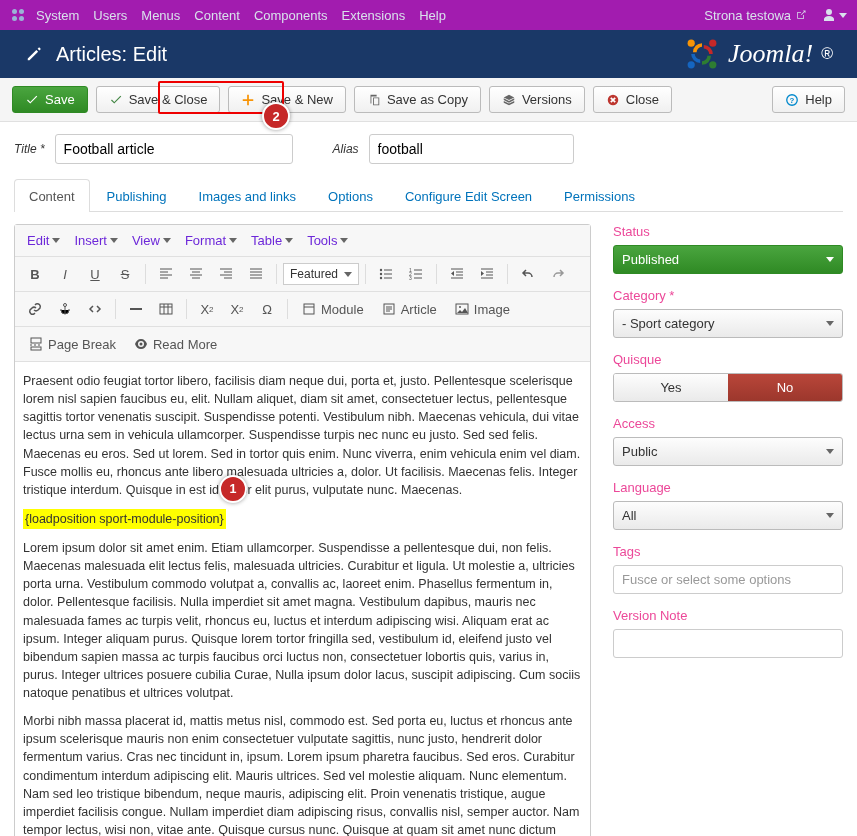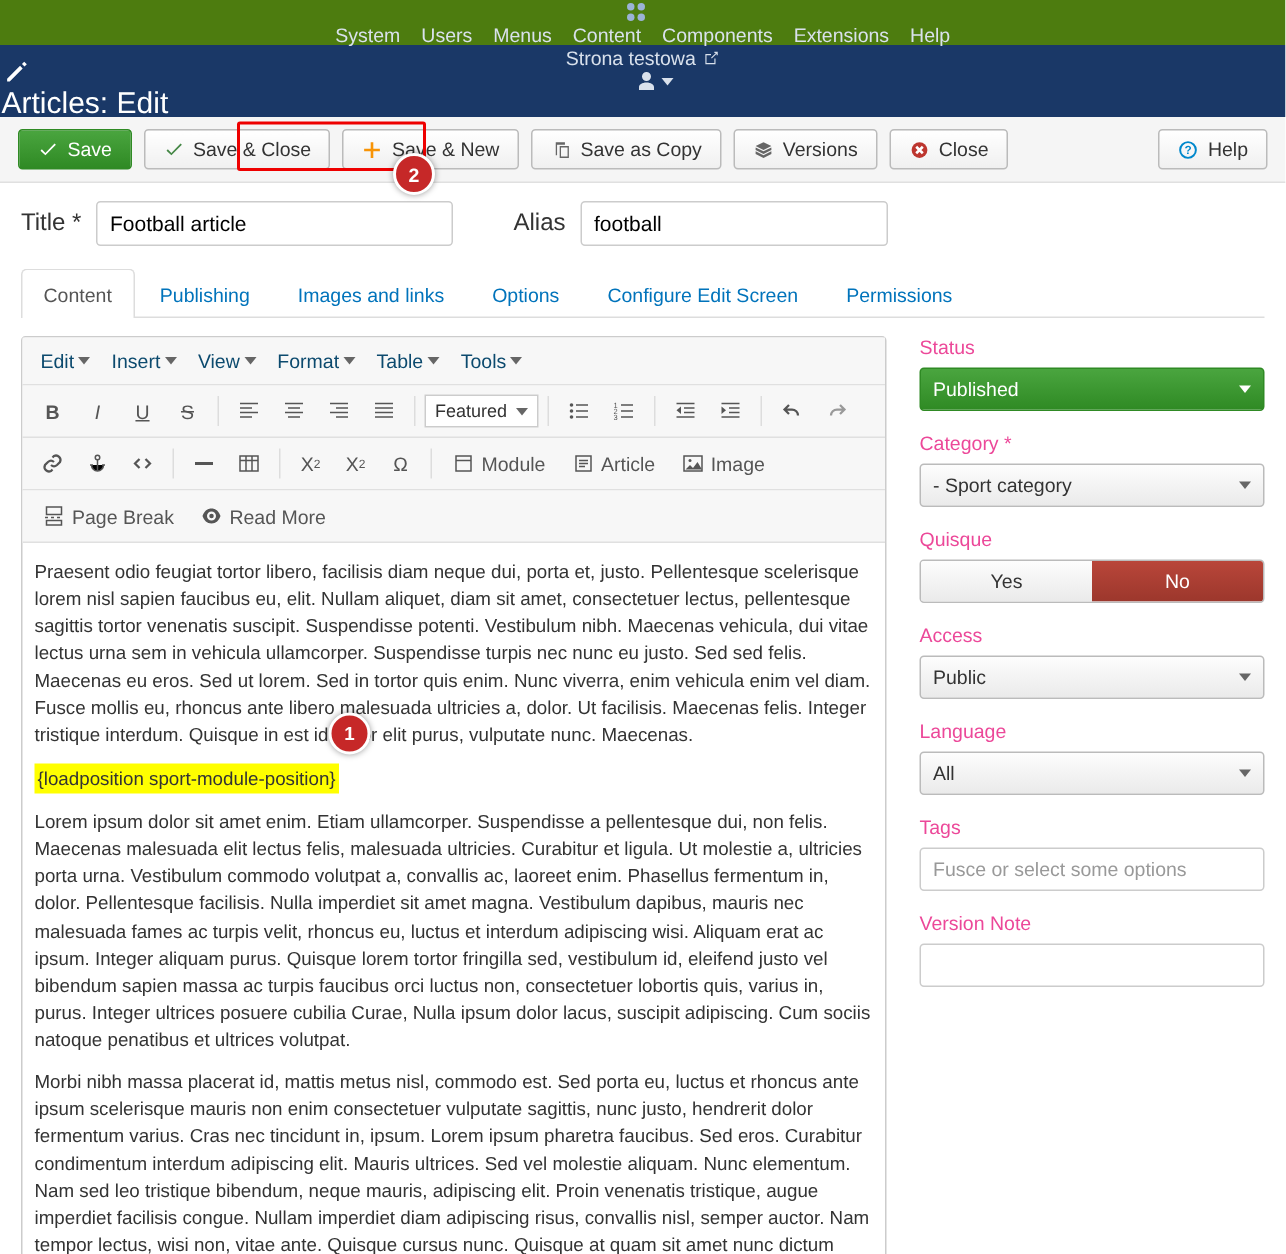--- a/index.html
+++ b/index.html
@@ -1,28 +1,28 @@
 <!DOCTYPE html>
 <html><head>
 <meta charset="utf-8">
 <style>
 * { box-sizing: border-box; margin: 0; padding: 0; }
 body { font-family: Arial, Helvetica, sans-serif; font-size: 13px; color: #333; background: #fff; width: 857px; }
 
 
-.topbar { background: #4d7c0f; color: #d9e1ec; height: 30px; display: flex; align-items: center; padding: 0 10px; flex-direction: column; }
+.topbar { background: #a21caf; color: #d9e1ec; height: 30px; display: flex; align-items: center; padding: 0 10px; }
 .topbar .joomla-glyph { width: 16px; height: 16px; margin-right: 10px; display: inline-flex; }
 .topbar .menu { display: flex; gap: 14px; }
 .topbar .menu span { cursor: pointer; }
 .topbar .spacer { flex: 1; }
 .topbar .site-link { display: flex; align-items: center; gap: 4px; cursor: pointer; }
 .topbar .user { margin-left: 14px; display: flex; align-items: center; gap: 2px; cursor: pointer; }
 
 
-.header { background: linear-gradient(#1a3867,#1a3867); display: flex; align-items: flex-start; padding: 8px 1px; color: #fff; height: 48px; flex-direction: column; }
+.header { background: linear-gradient(#1a3867,#1a3867); display: flex; align-items: center; padding: 8px 24px; color: #fff; height: 48px; }
 .header .pencil { font-size: 20px; margin-right: 12px; }
 .header h1 { font-size: 20px; font-weight: normal; flex: 1; }
 .joomla-logo { display: flex; align-items: center; gap: 8px; color: #fff; }
 .joomla-logo .logotype { font-size: 26px; font-style: italic; font-family: Georgia, serif; }
 .joomla-logo svg { width: 36px; height: 36px; }
 
 
 .toolbar { background: #f5f5f5; border-bottom: 1px solid #e0e0e0; padding: 8px 12px; display: flex; gap: 8px; align-items: flex-start; position: relative; }
 .btn { display: inline-flex; align-items: center; gap: 6px; border: 1px solid #bbb; border-radius: 3px; background: linear-gradient(#fff,#f0f0f0); padding: 5px 12px; font-size: 13px; cursor: pointer; color: #333; white-space: nowrap; }
 .btn.green { background: linear-gradient(#4aa53f,#2f8a24); border-color: #2f8a24; color: #fff; }
@@ -31,38 +31,38 @@
 .ico-orange { color: #f89406; }
 .ico-blue { color: #0088cc; }
 .ico-red { color: #bd362f; }
 .toolbar .flex-spacer { flex: 1; }
 .red-box { position: absolute; border: 2px solid #e00; border-radius: 2px; pointer-events: none; }
 .callout { position: absolute; width: 28px; height: 28px; border-radius: 50%; background: #c62828; color: #fff; display: flex; align-items: center; justify-content: center; font-weight: bold; border: 2px solid #fff; box-shadow: 0 0 4px rgba(0,0,0,.4); z-index: 5; }
 
 
 .body { padding: 12px 14px; position: relative; }
 .title-row { display: flex; align-items: center; gap: 10px; margin-bottom: 14px; }
-.title-row label { font-size: 16px; }
+.title-row label { font-size: 12px; font-style: italic; }
 .title-row input { border: 1px solid #ccc; border-radius: 3px; padding: 6px 8px; font-size: 14px; }
 .title-input { width: 238px; }
 .alias-input { width: 205px; }
 
 
 .tabs { border-bottom: 1px solid #ddd; display: flex; gap: 2px; margin-bottom: 12px; }
 .tabs .tab { padding: 9px 14px 8px; color: #0073bb; cursor: pointer; border: 1px solid transparent; border-bottom: none; position: relative; top: 1px; border-radius: 4px 4px 0 0; }
 .tabs .tab.active { color: #555; background: #fff; border-color: #ddd; }
 
 .cols { display: flex; gap: 22px; }
 .col-main { flex: 1; min-width: 0; }
 .col-side { width: 230px; }
 
 
 .editor-wrap { border: 1px solid #ccc; border-radius: 3px; }
 .ed-menurow, .ed-toolrow { display: flex; flex-wrap: wrap; align-items: center; gap: 2px; padding: 4px 6px; border-bottom: 1px solid #e0e0e0; background: #f7f7f7; }
-.ed-menu { padding: 4px 6px; cursor: pointer; display: flex; align-items: center; gap: 3px; color: #0c4a6e; }
+.ed-menu { padding: 4px 6px; cursor: pointer; display: flex; align-items: center; gap: 3px; color: #6d28d9; }
 .caret { width: 0; height: 0; border-left: 4px solid transparent; border-right: 4px solid transparent; border-top: 5px solid #666; display: inline-block; }
 .ed-btn { width: 28px; height: 26px; display: flex; align-items: center; justify-content: center; cursor: pointer; border-radius: 2px; color: #555; font-size: 13px; }
 .ed-btn.wide { width: auto; padding: 0 8px; gap: 5px; }
 .ed-sep { width: 1px; height: 20px; background: #ddd; margin: 0 4px; }
 .paradrop { border: 1px solid #ccc; background: #fff; padding: 3px 6px; display: flex; align-items: center; gap: 6px; font-size: 12px; cursor: pointer; }
 .ed-content { padding: 10px 8px; font-size: 12.5px; line-height: 1.45; color: #333; min-height: 300px; }
 .ed-content p { margin-bottom: 10px; }
 .hl { background: #ffff00; display: inline-block; padding: 1px 2px; }
 
 

